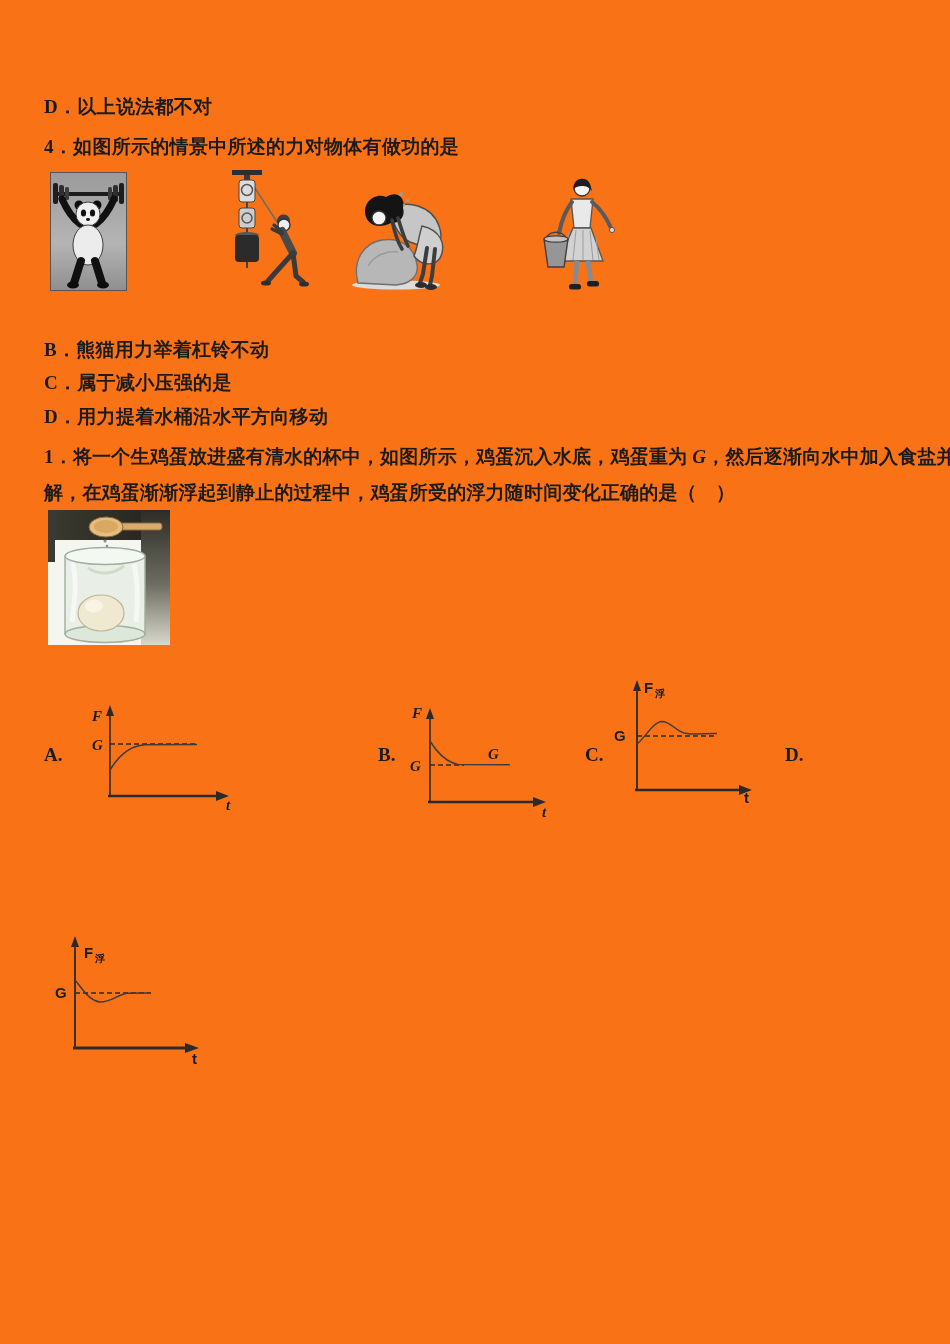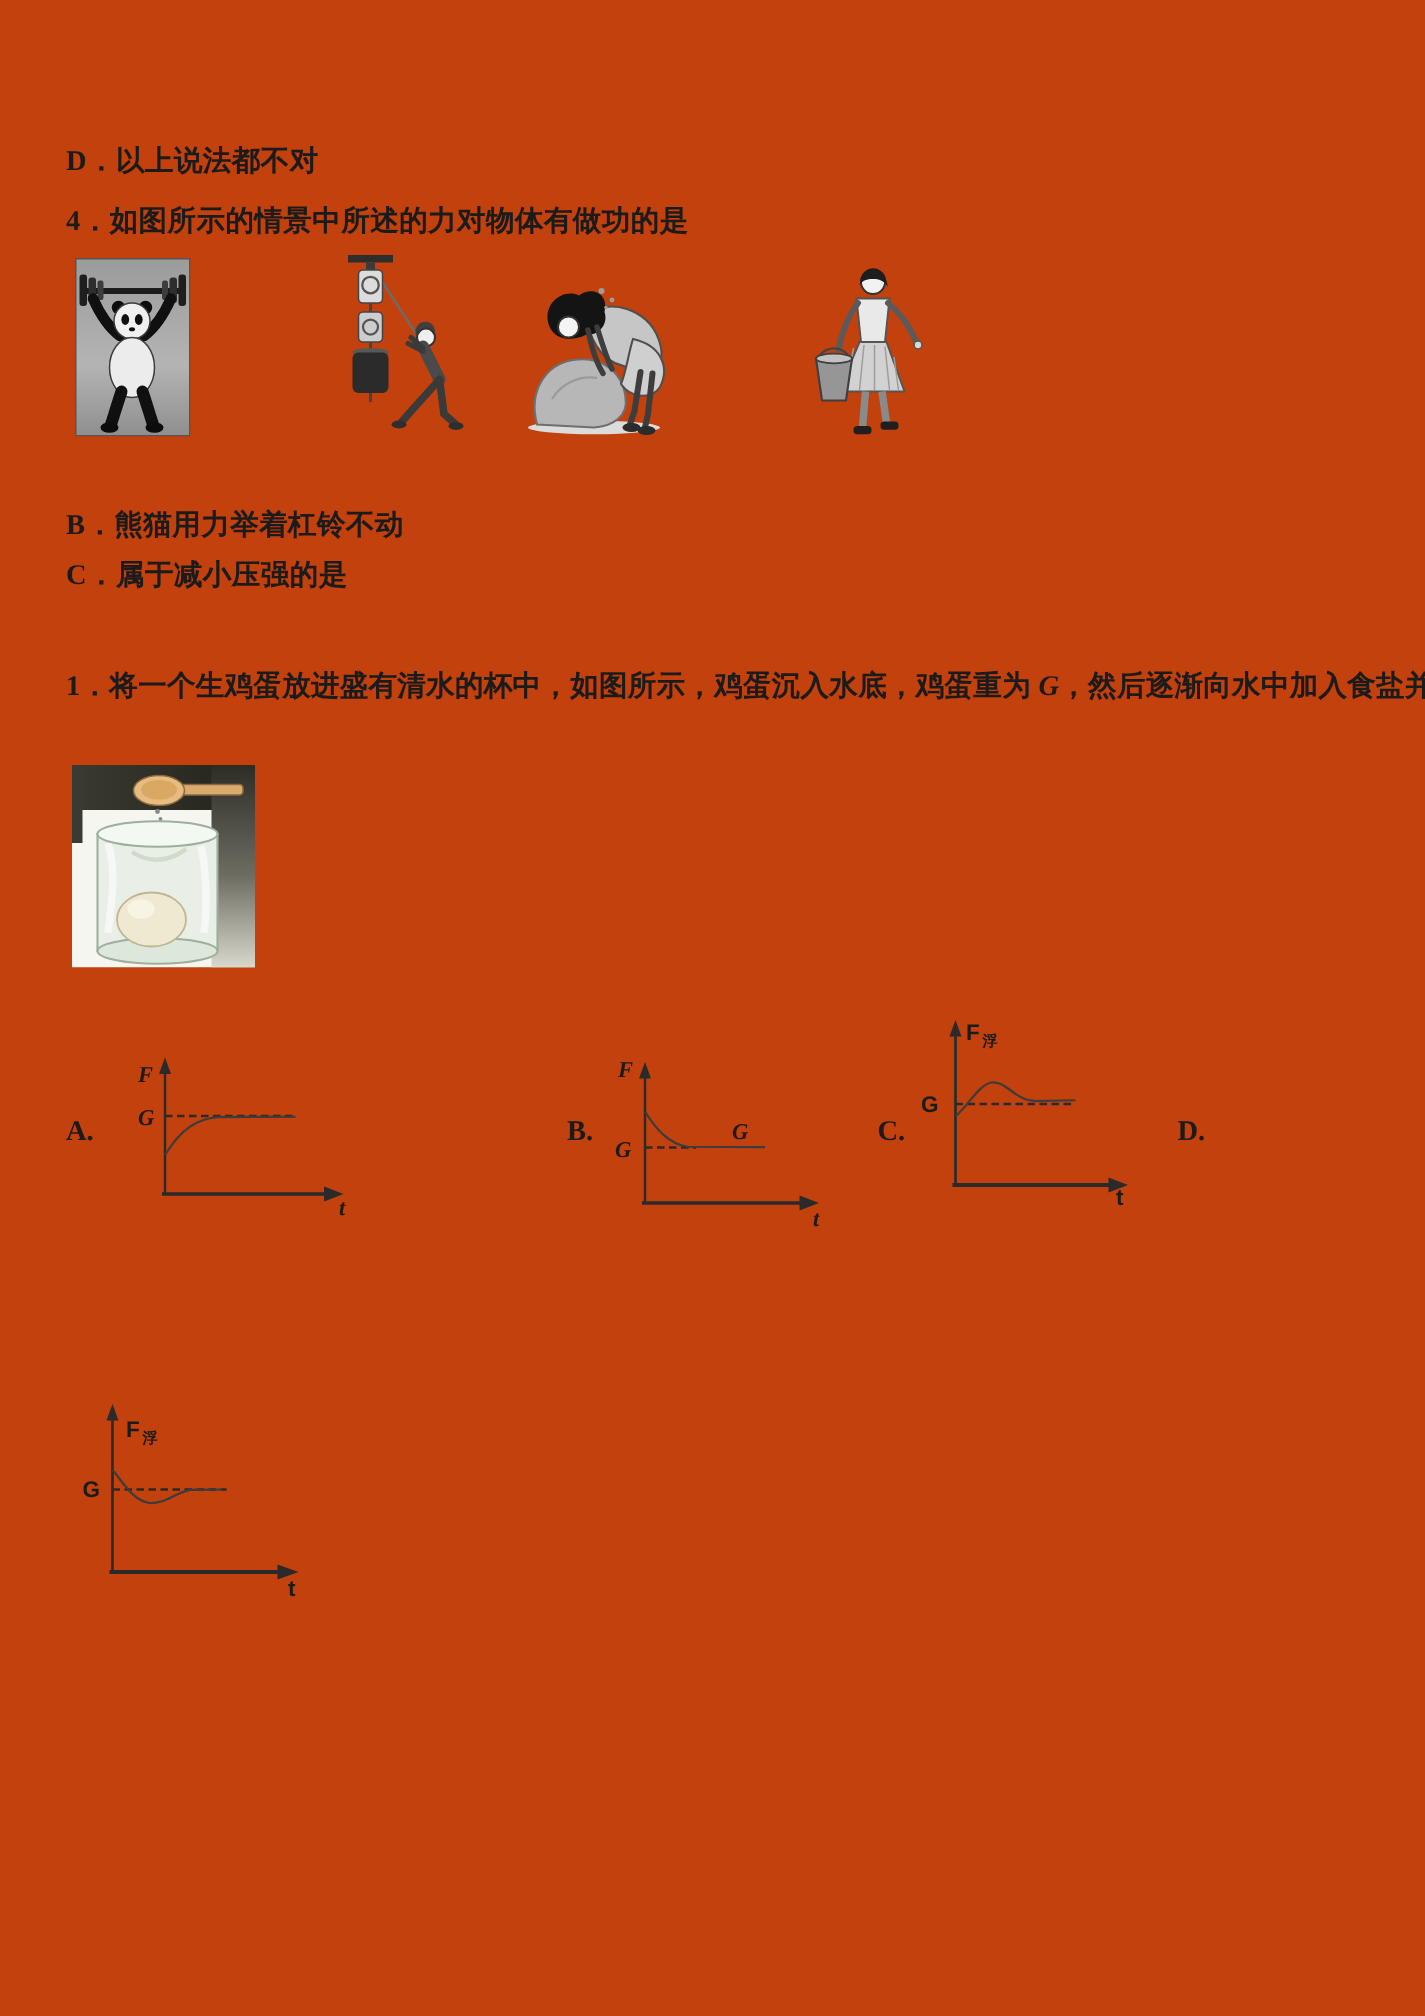--- a/index.html
+++ b/index.html
@@ -1,16 +1,16 @@
 <!DOCTYPE html>
 <html><head>
 <meta charset="utf-8">
 <style>
   html,body{margin:0;padding:0;background:#ffffff;}
-  .page{position:relative;width:950px;height:1344px;background:#c2410c;overflow:hidden;
+  .page{position:relative;width:950px;height:1344px;background:#f97316;overflow:hidden;
         font-family:"Liberation Serif","DejaVu Serif",serif;color:#1b1b1b;}
   .txt{position:absolute;font-size:19px;font-weight:700;white-space:nowrap;letter-spacing:.3px;}
   .wide{letter-spacing:.2px;}
   .fig{position:absolute;}
   .glabel{position:absolute;font-size:19px;font-weight:700;}
   .gsvg{position:absolute;overflow:visible;}
   .ax{stroke:#2a2a2a;fill:none;}
   .curve{stroke:#3c3c3c;stroke-width:1.5;fill:none;}
   .dash{stroke:#2a2a2a;stroke-width:1.6;stroke-dasharray:5,3;fill:none;}
   .axlab{font-family:"Liberation Serif",serif;font-style:italic;font-size:15px;font-weight:700;fill:#1b1b1b;}
@@ -112,22 +112,24 @@
     <line x1="55" y1="86" x2="58" y2="107" stroke="#8a8a8a" stroke-width="5"></line>
     <rect x="36" y="109" width="12" height="5.5" rx="2.5" fill="#1f1f1f"></rect>
     <rect x="54" y="106" width="12" height="5.5" rx="2.5" fill="#1f1f1f"></rect>
     <path d="M13,64 C15,55 31,55 33,64" fill="none" stroke="#444" stroke-width="1.6"></path>
     <path d="M11,64 L35,64 L31,92 L15,92 Z" fill="#969696" stroke="#3f3f3f" stroke-width="1.4"></path>
     <ellipse cx="23" cy="64" rx="12" ry="3.2" fill="#c2c2c2" stroke="#3f3f3f" stroke-width="1.2"></ellipse>
   </svg>
 
   <div class="txt" style="left:44px;top:337px">B．熊猫用力举着杠铃不动</div>
   <div class="txt" style="left:44px;top:370px">C．属于减小压强的是</div>
+  <div class="txt" style="left:44px;top:404px">D．用力提着水桶沿水平方向移动</div>
 
   <div class="txt wide" style="left:44px;top:444px"><span>1．将一个生鸡蛋放进盛有清水的杯中，如图所示，鸡蛋沉入水底，鸡蛋重为</span> <span class="italicG">G</span><span>，然后逐渐向水中加入食盐并使其溶</span></div>
+  <div class="txt wide" style="left:44px;top:480px">解，在鸡蛋渐渐浮起到静止的过程中，鸡蛋所受的浮力随时间变化正确的是（　）</div>
 
   <svg class="fig" style="left:48px;top:510px" width="122" height="135" viewBox="0 0 122 135">
     <defs>
       <linearGradient id="jr" x1="0" y1="0" x2="0" y2="1">
         <stop offset="0" stop-color="#2d2d26"></stop>
           <stop offset="0.55" stop-color="#6d6d62"></stop>
           <stop offset="1" stop-color="#d8d8cc"></stop>
       </linearGradient>
       <linearGradient id="jt" x1="0" y1="0" x2="1" y2="0">
         <stop offset="0" stop-color="#3a3a30"></stop>

